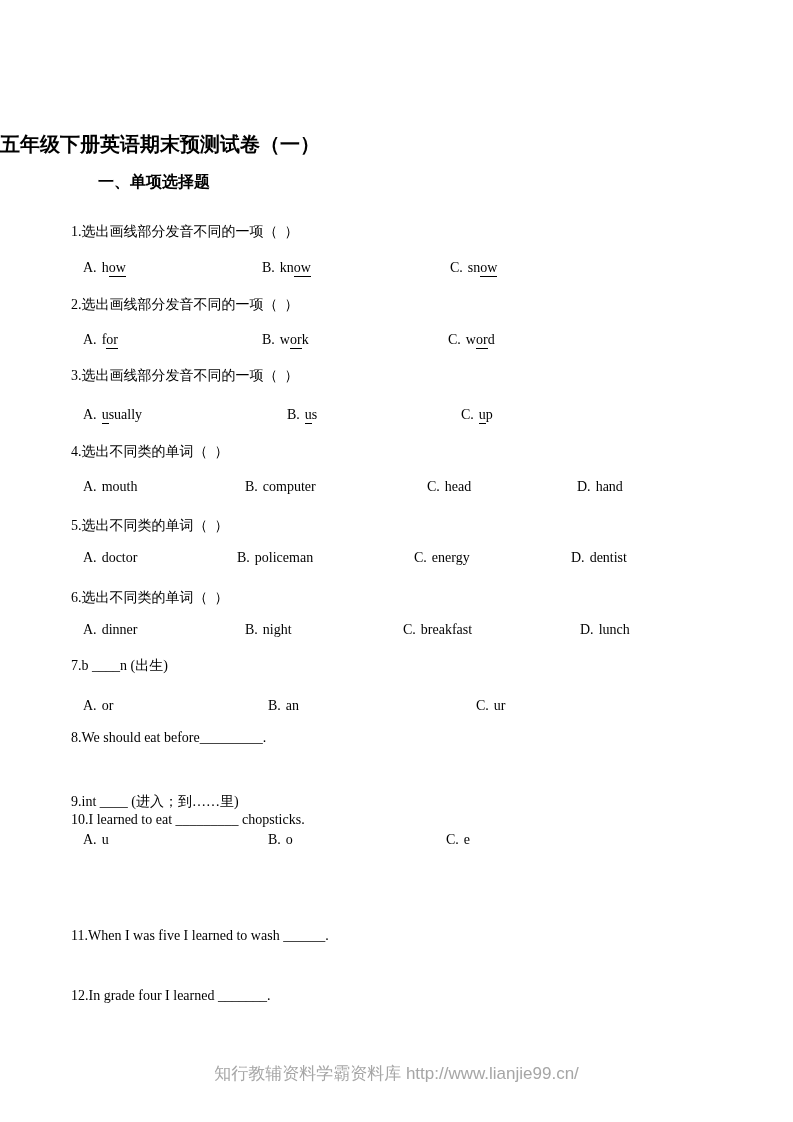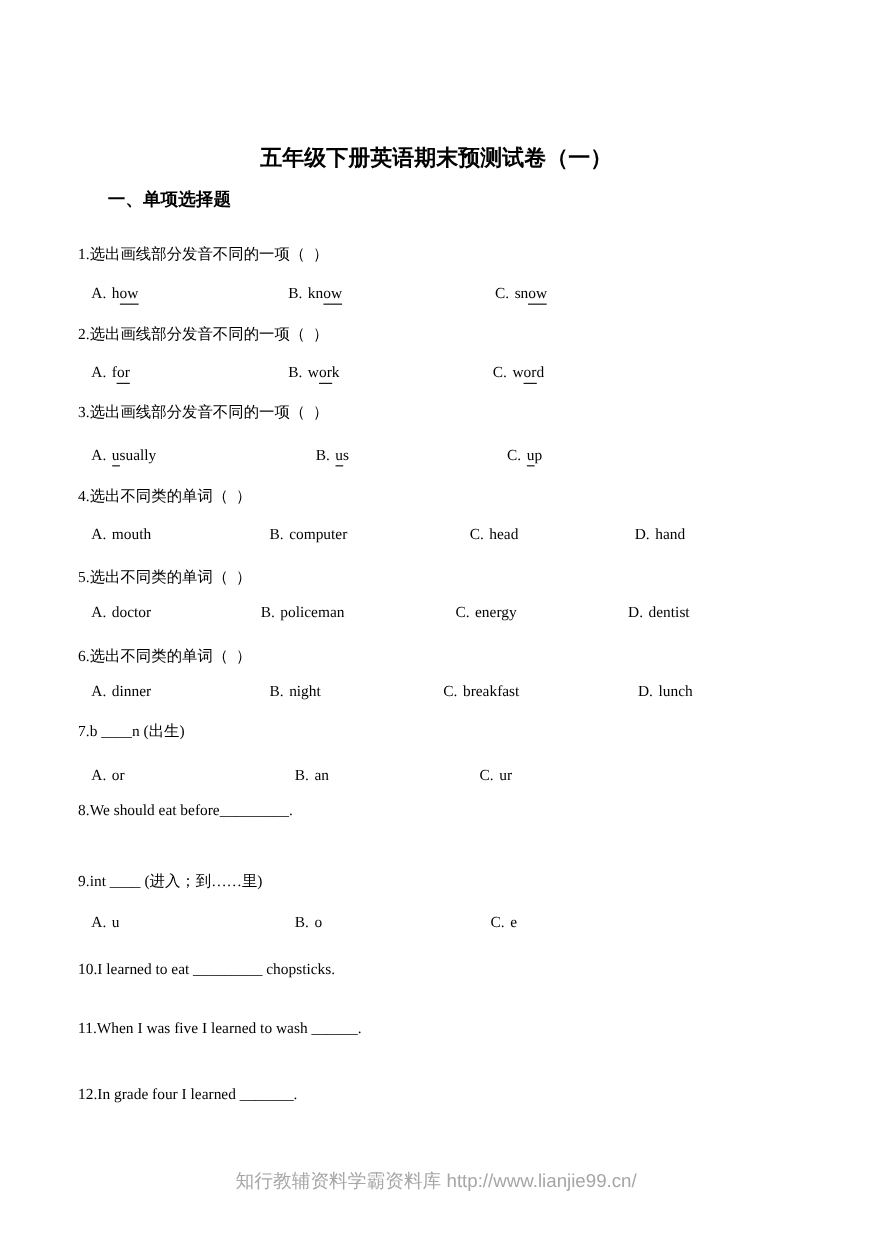--- a/index.html
+++ b/index.html
@@ -9,21 +9,21 @@
     width: 793px;
     height: 1122px;
     background: #ffffff;
     font-family: "Liberation Serif", "DejaVu Serif", serif;
     color: #000000;
     overflow: hidden;
   }
   .title {
     position: absolute;
     top: 131px; left: 0; right: 0;
-    text-align: center;
+    text-align: left;
     font-family: "Liberation Sans", "DejaVu Sans", sans-serif;
     font-weight: bold;
     font-size: 20px;
     line-height: 26px;
     white-space: pre;
   }
   .section {
     position: absolute;
     top: 172px; left: 70px;
     font-family: "Liberation Sans", "DejaVu Sans", sans-serif;
@@ -119,33 +119,33 @@
     <span class="opt" style="left:83px"><span class="lbl">A.</span><span>dinner</span></span>
     <span class="opt" style="left:245px"><span class="lbl">B.</span><span>night</span></span>
     <span class="opt" style="left:403px"><span class="lbl">C.</span><span>breakfast</span></span>
     <span class="opt" style="left:580px"><span class="lbl">D.</span><span>lunch</span></span>
   </div>
 
   <div class="q" style="top:656px">7.b ____n (出生)</div>
   <div class="orow" style="top:696px">
     <span class="opt" style="left:83px"><span class="lbl">A.</span><span>or</span></span>
     <span class="opt" style="left:268px"><span class="lbl">B.</span><span>an</span></span>
-    <span class="opt" style="left:436px"><span class="lbl">C.</span><span>ur</span></span>
+    <span class="opt" style="left:476px"><span class="lbl">C.</span><span>ur</span></span>
   </div>
 
   <div class="q" style="top:728px">8.We should eat before_________.</div>
 
   <div class="q" style="top:792px">9.int ____ (进入；到……里)</div>
   <div class="orow" style="top:830px">
     <span class="opt" style="left:83px"><span class="lbl">A.</span><span>u</span></span>
     <span class="opt" style="left:268px"><span class="lbl">B.</span><span>o</span></span>
     <span class="opt" style="left:446px"><span class="lbl">C.</span><span>e</span></span>
   </div>
 
-  <div class="q" style="top:872px">10.I learned to eat _________ chopsticks.</div>
+  <div class="q" style="top:810px">10.I learned to eat _________ chopsticks.</div>
 
   <div class="q" style="top:926px">11.When I was five I learned to wash ______.</div>
 
   <div class="q" style="top:986px">12.In grade four I learned _______.</div>
 
   <div class="footer">知行教辅资料学霸资料库 http://www.lianjie99.cn/</div>
 
 </div>
 
 </body></html>

